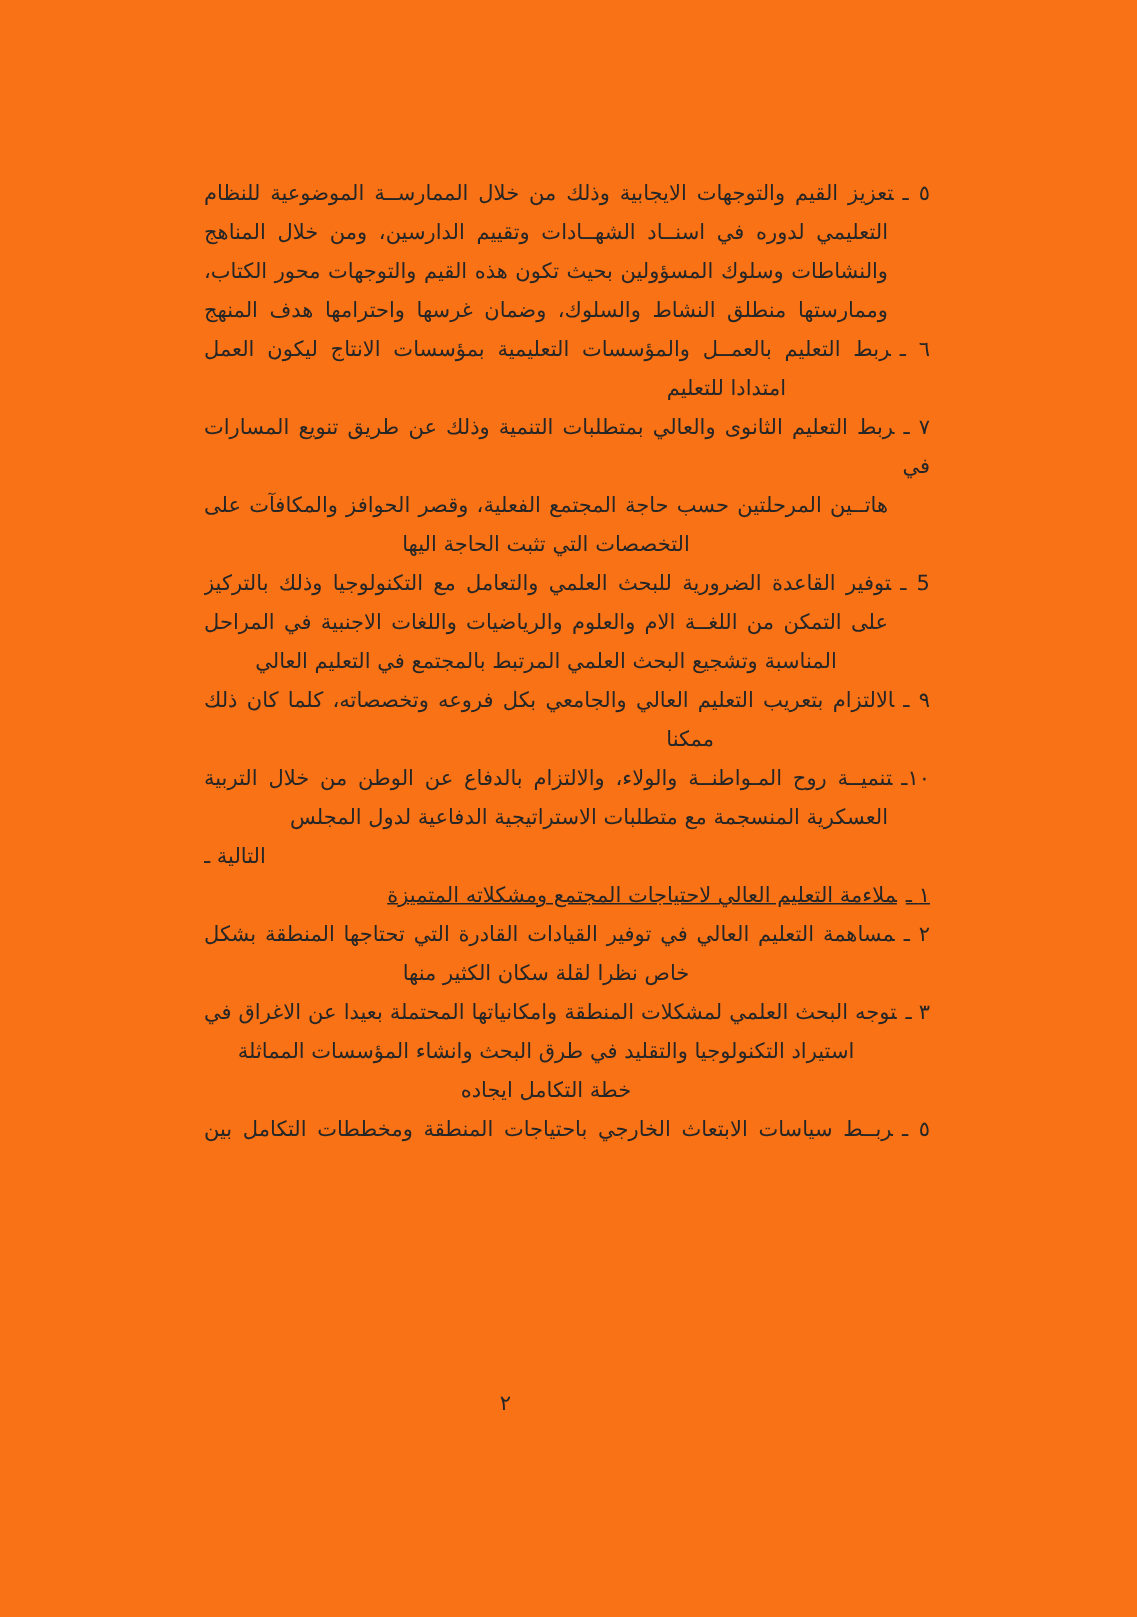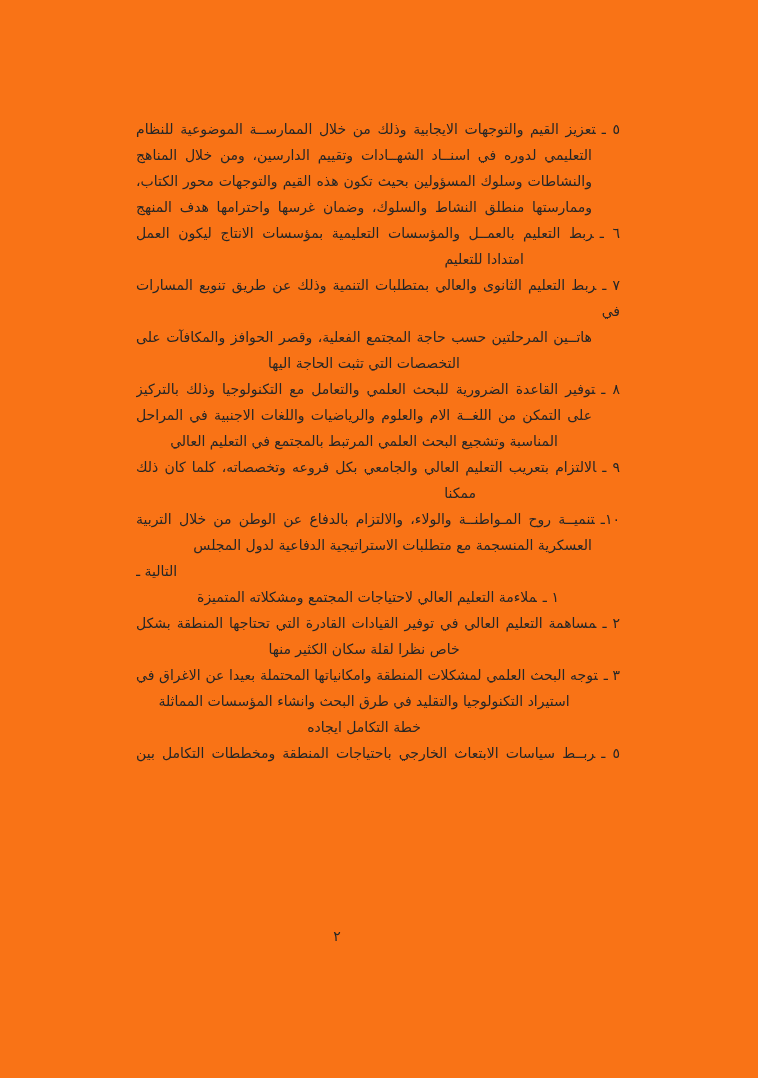--- a/index.html
+++ b/index.html
@@ -26,21 +26,21 @@
     line-height: 26px;
   }
   .para { margin: 0; }
   .line {
     min-height: 26px;
     overflow: hidden;
     white-space: nowrap;
   }
   
   .a-mj { text-align: justify; text-align-last: justify; white-space: normal; }
-  .a-mr { text-align: center; }
+  .a-mr { text-align: right; text-decoration: underline; }
   .a-j  { padding-right: 28px; text-align: justify; text-align-last: justify; white-space: normal; }
   .a-r  { padding-right: 28px; text-align: right; }
   .a-r2 { padding-right: 96px; text-align: right; }
   .a-r3 { padding-right: 144px; text-align: right; }
   .a-c  { padding-right: 28px; text-align: center; }
   .a-l  { text-align: left; }
   .marker {
     display: inline;
     margin-left: 6px;
   }
@@ -68,21 +68,21 @@
       <div class="para">
         <div class="line a-mj"><span class="marker">٦ ـ</span>ربط التعليم بالعمــل والمؤسسات التعليمية بمؤسسات الانتاج ليكون العمل</div>
         <div class="line a-r2">امتدادا للتعليم</div>
       </div>
       <div class="para">
         <div class="line a-mj"><span class="marker">٧ ـ</span>ربط التعليم الثانوى والعالي بمتطلبات التنمية وذلك عن طريق تنويع المسارات في</div>
         <div class="line a-j">هاتــين المرحلتين حسب حاجة المجتمع الفعلية، وقصر الحوافز والمكافآت على</div>
         <div class="line a-c">التخصصات التي تثبت الحاجة اليها</div>
       </div>
       <div class="para">
-        <div class="line a-mj"><span class="marker">٨ ـ</span>توفير القاعدة الضرورية للبحث العلمي والتعامل مع التكنولوجيا وذلك بالتركيز</div>
+        <div class="line a-mj"><span class="marker">5 ـ</span>توفير القاعدة الضرورية للبحث العلمي والتعامل مع التكنولوجيا وذلك بالتركيز</div>
         <div class="line a-j">على التمكن من اللغــة الام والعلوم والرياضيات واللغات الاجنبية في المراحل</div>
         <div class="line a-c">المناسبة وتشجيع البحث العلمي المرتبط بالمجتمع في التعليم العالي</div>
       </div>
       <div class="para">
         <div class="line a-mj"><span class="marker">٩ ـ</span>الالتزام بتعريب التعليم العالي والجامعي بكل فروعه وتخصصاته، كلما كان ذلك</div>
         <div class="line a-r3">ممكنا</div>
       </div>
       <div class="para">
         <div class="line a-mj"><span class="marker">١٠ـ</span>تنميــة روح المـواطنــة والولاء، والالتزام بالدفاع عن الوطن من خلال التربية</div>
         <div class="line a-r">العسكرية المنسجمة مع متطلبات الاستراتيجية الدفاعية لدول المجلس</div>

